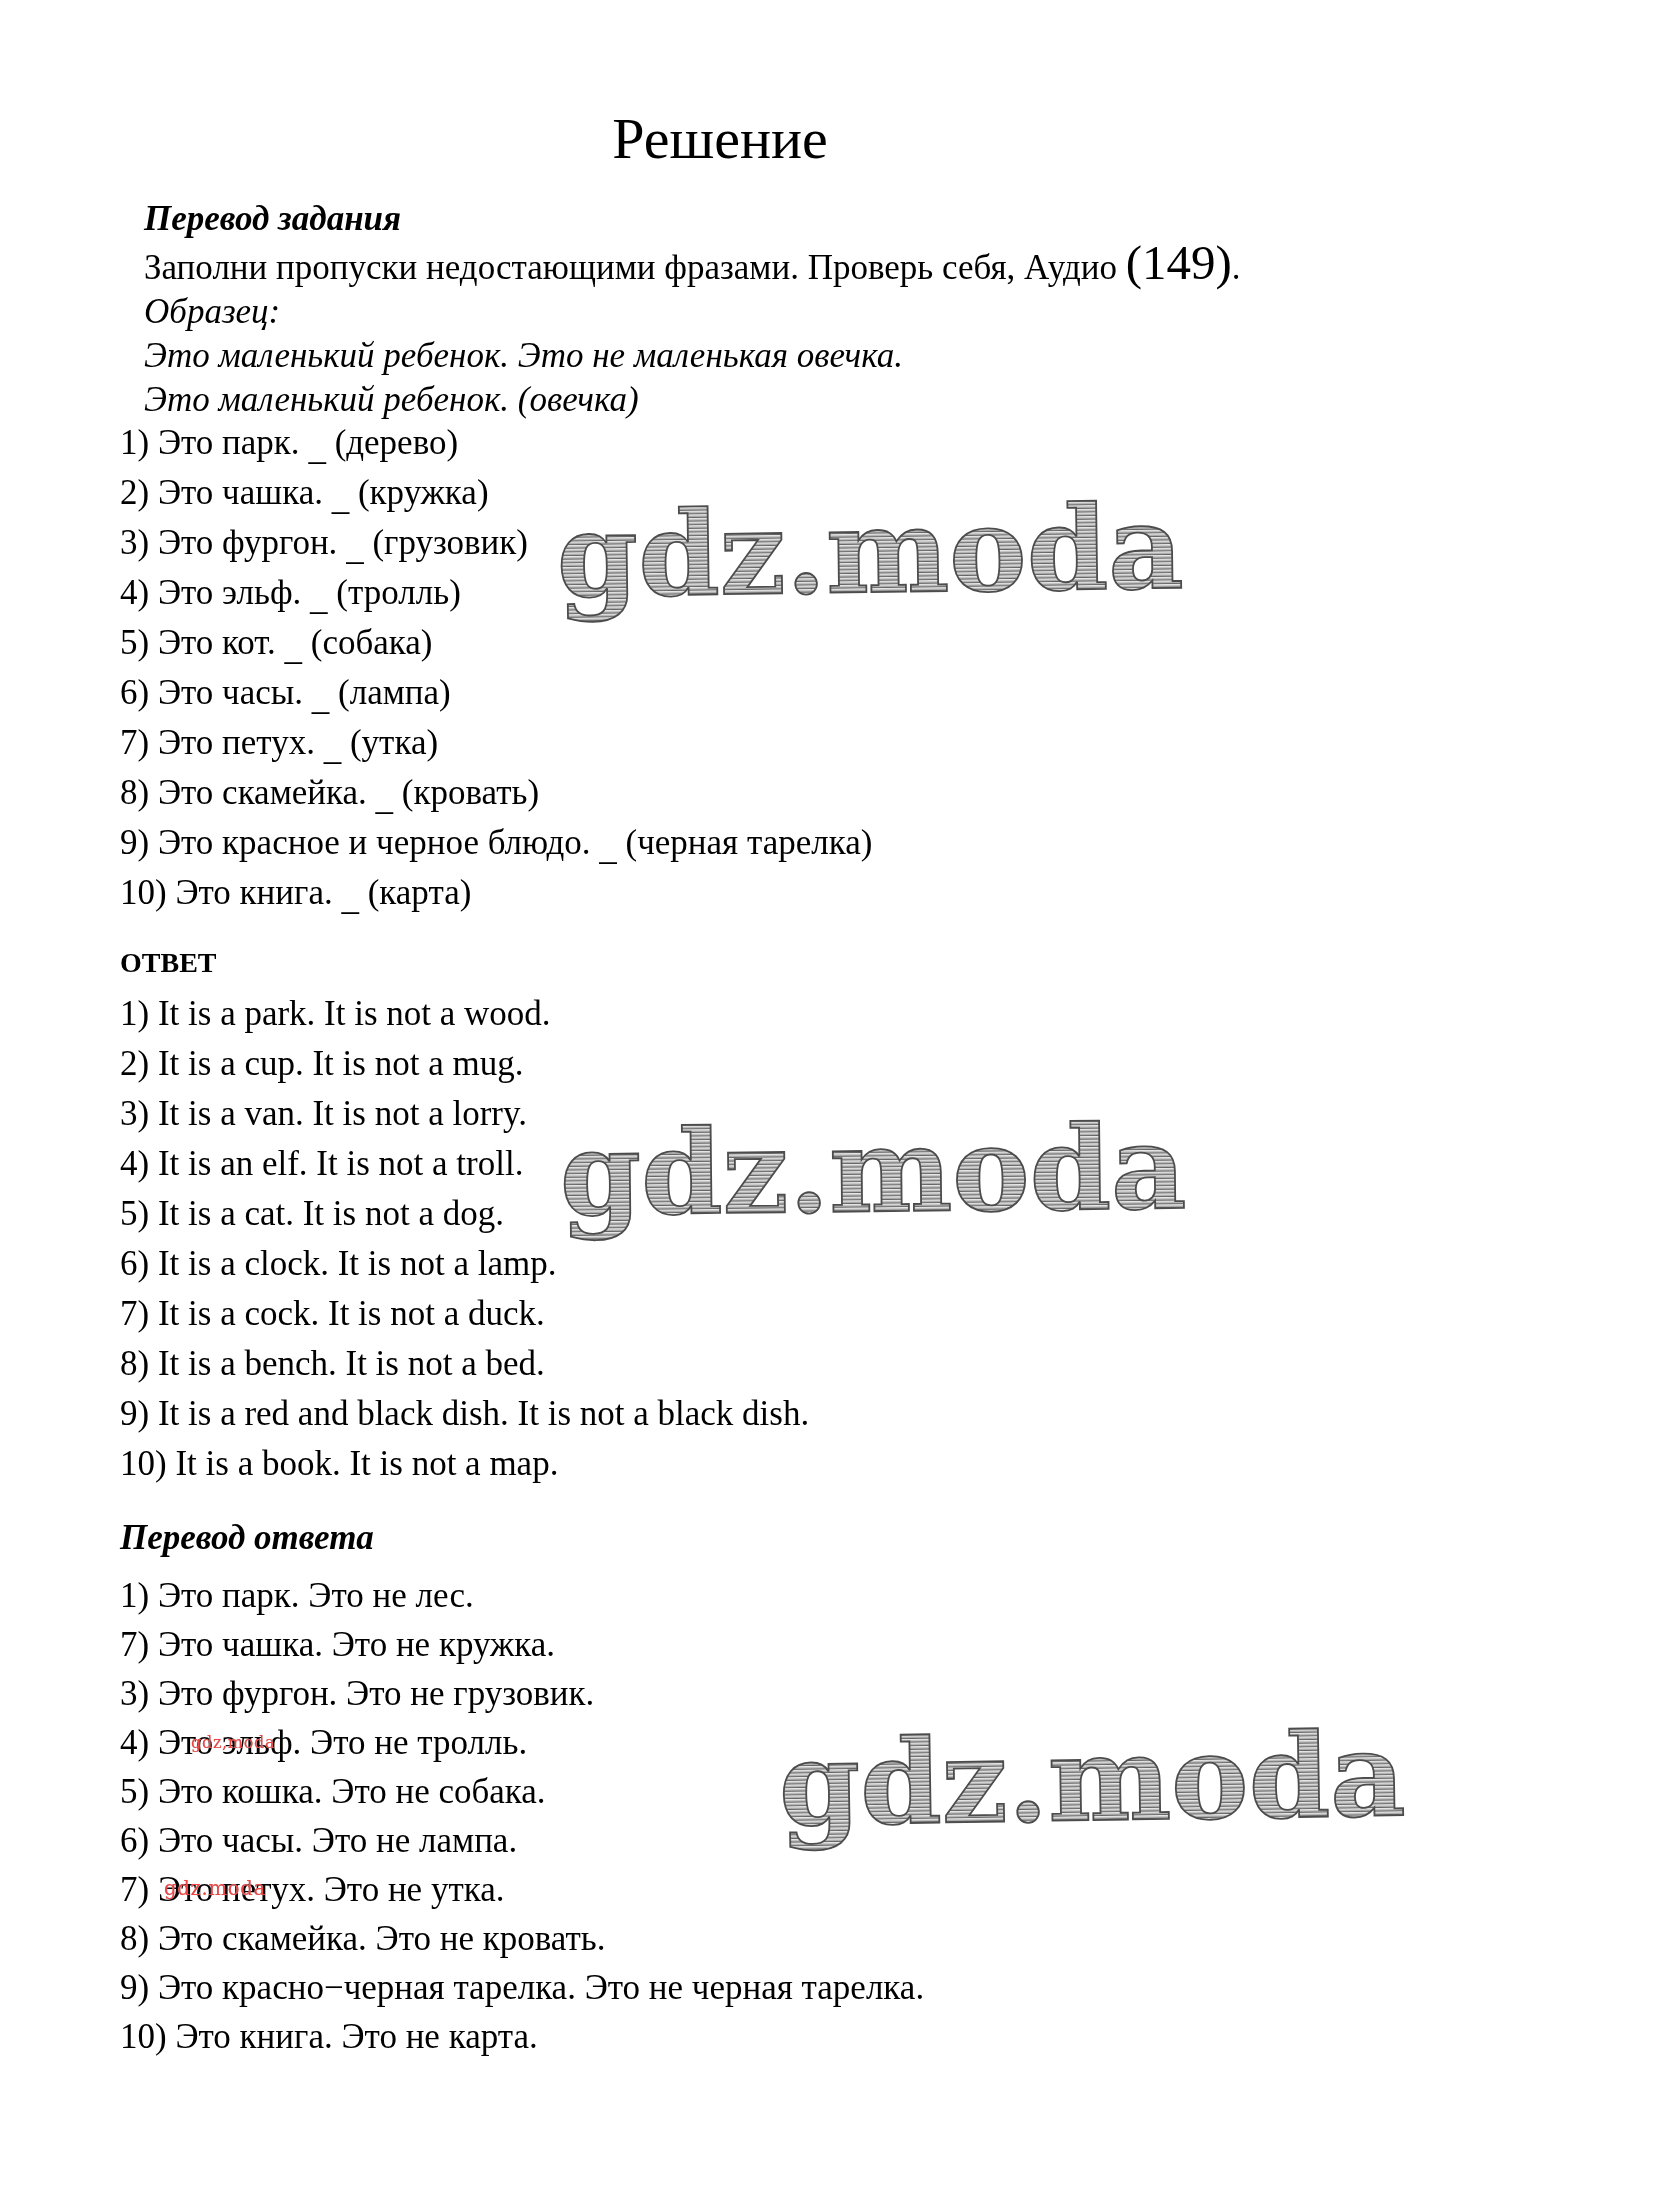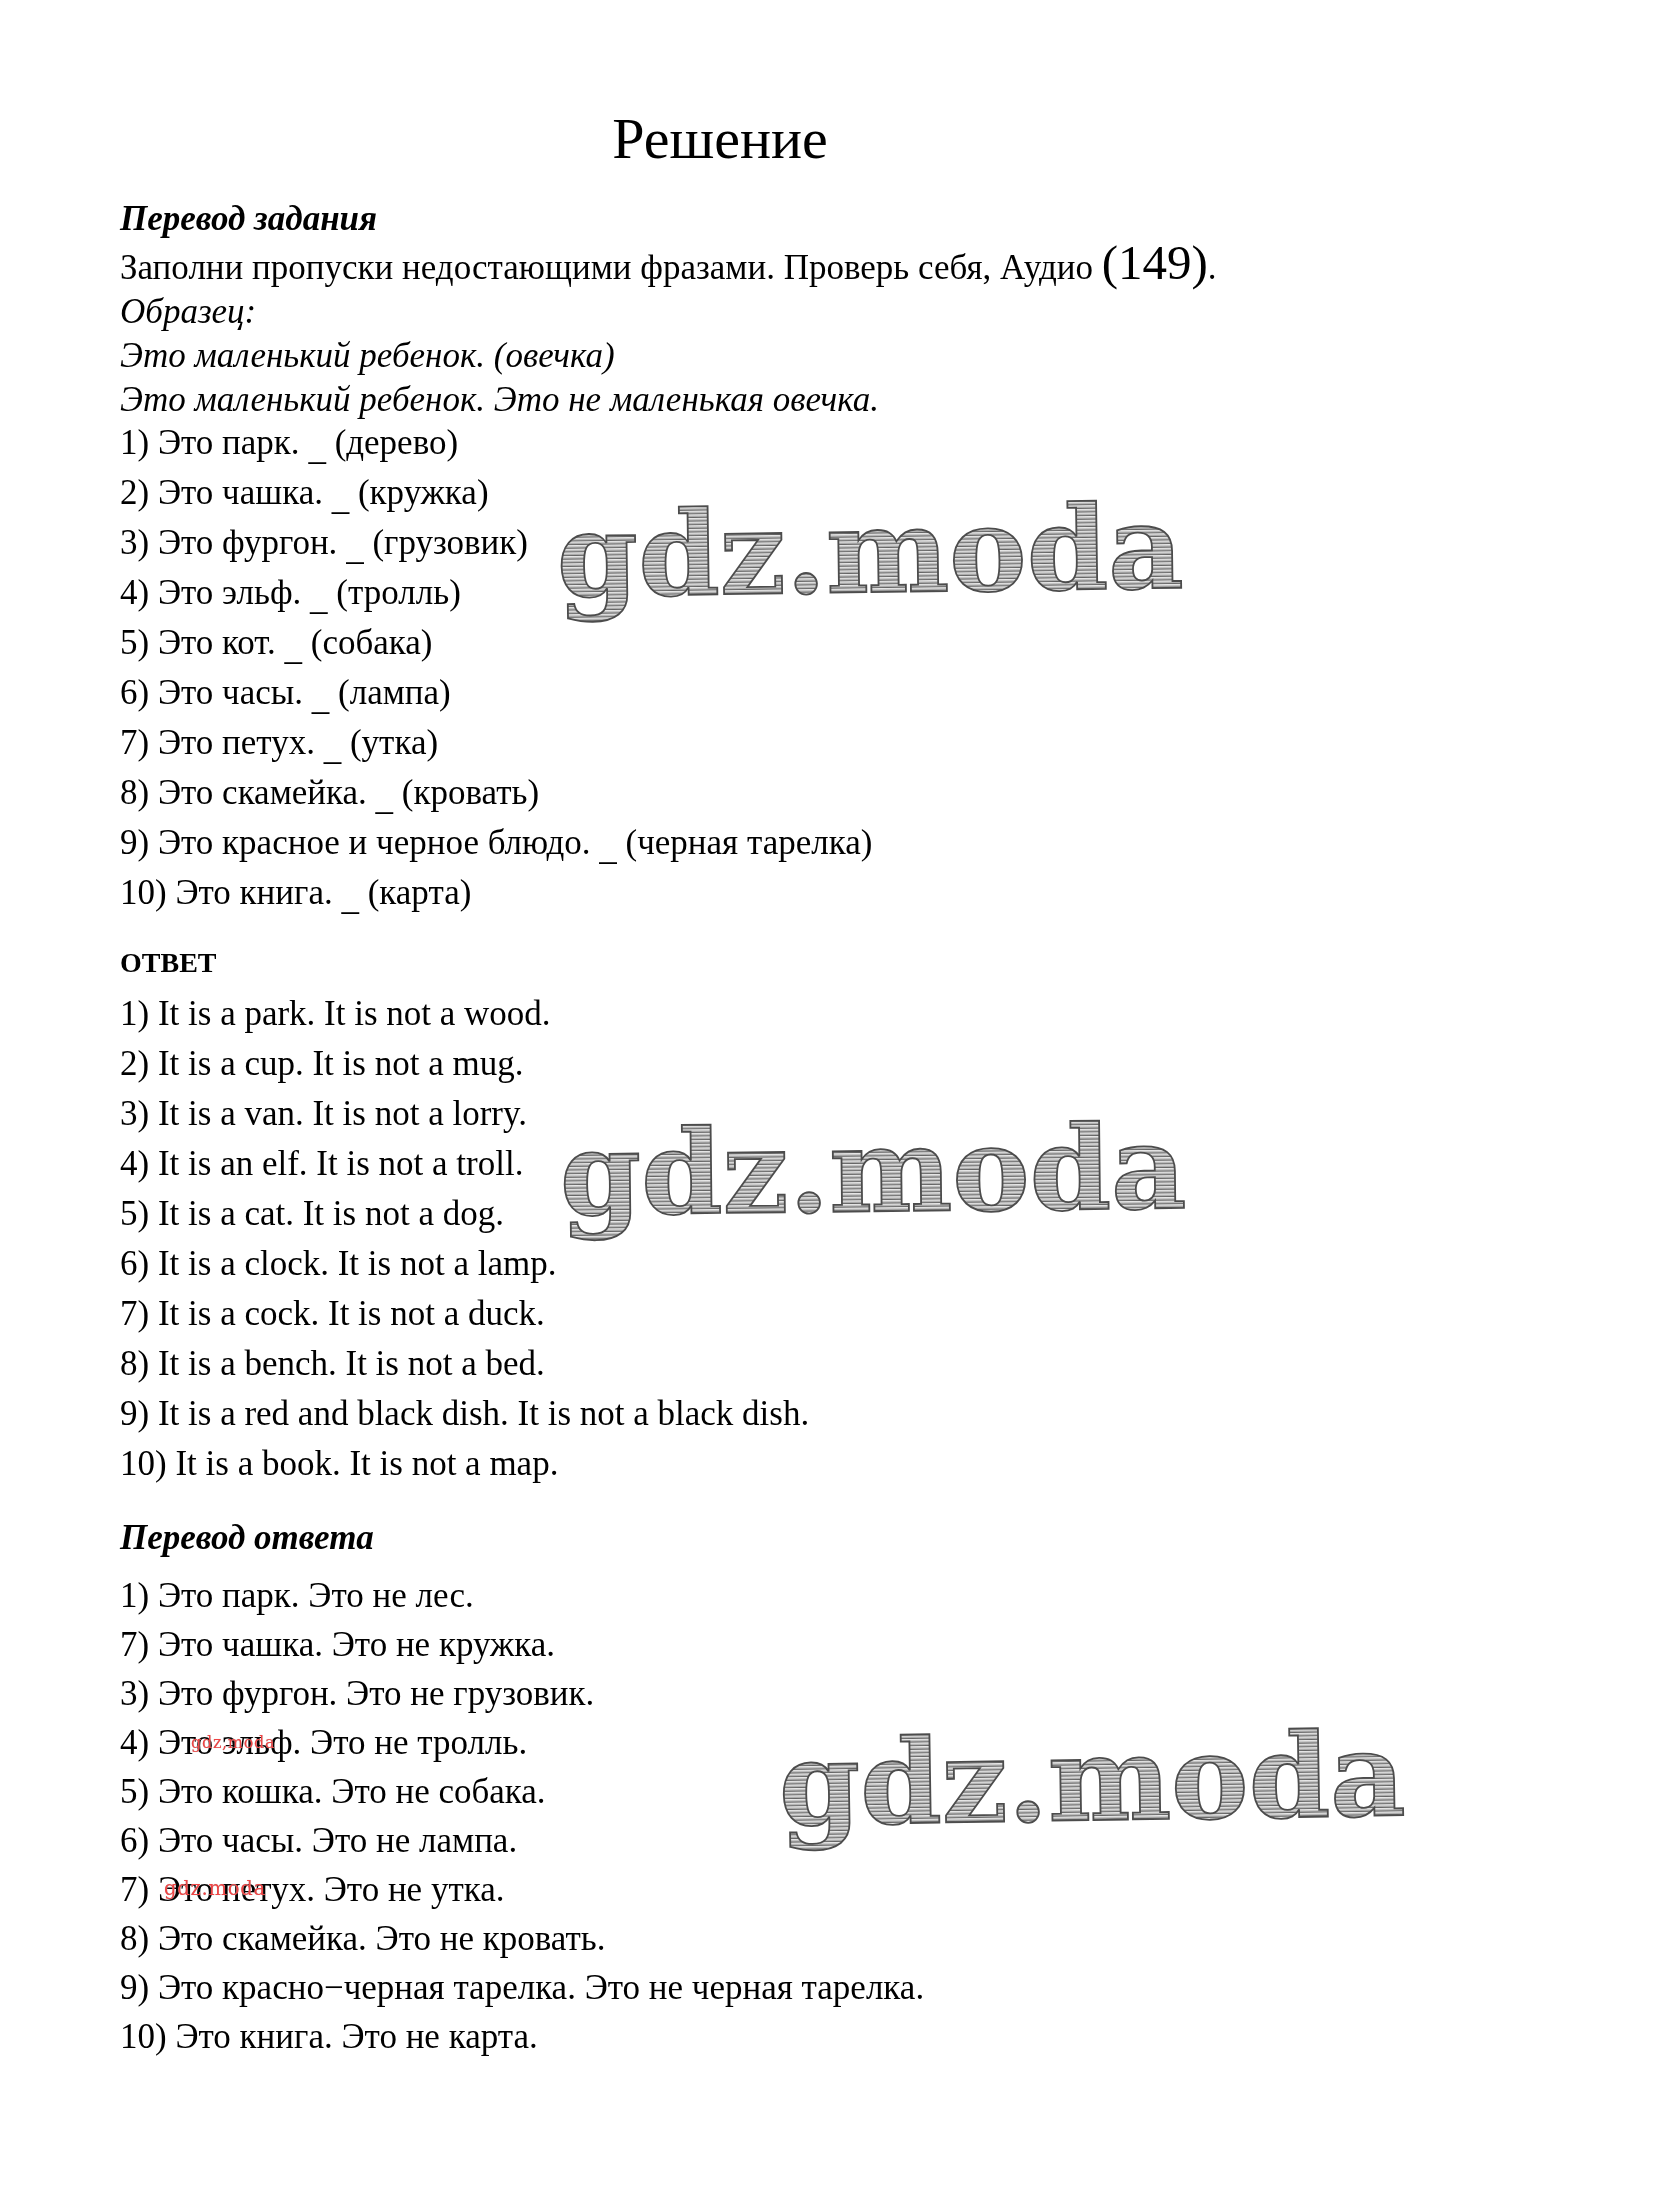--- a/index.html
+++ b/index.html
@@ -13,21 +13,21 @@
 
   .title {
     padding-top:102px;
     font-size:58px; line-height:73px;
     text-align:center;
     font-weight:normal;
   }
 
   .content { margin-left:120px; width:1426px; }
 
-  .intro { margin-top:22px; font-size:35px; line-height:44px; }
+  .intro { margin-top:22px; font-size:35px; line-height:44px;margin-left:24px; }
   .intro .hdr1 { font-weight:bold; font-style:italic; }
   .intro .it { font-style:italic; }
   .audio-ref { font-size:49px; line-height:44px; }
 
   .list { font-size:35px; }
   .list .line { white-space:nowrap; }
   .list1 { margin-top:-3.6px; line-height:50px; }
   .hdr2 { margin-top:22.5px; font-size:28px; font-weight:bold; line-height:44px; }
   .list2 { margin-top:3.6px; line-height:50px; }
   .hdr3 { margin-top:27px; font-size:35px; font-weight:bold; font-style:italic; line-height:44px; }
@@ -67,22 +67,22 @@
 <div class="page">
 
   <div class="title">Решение</div>
 
   <div class="content">
 
     <div class="intro">
       <div class="hdr1">Перевод задания</div>
       <div class="task-line"><span>Заполни пропуски недостающими фразами. Проверь себя, Аудио </span><span class="audio-ref">(149)</span><span>.</span></div>
       <div class="it">Образец:</div>
+      <div class="it">Это маленький ребенок. Это не маленькая овечка.</div>
       <div class="it">Это маленький ребенок. (овечка)</div>
-      <div class="it">Это маленький ребенок. Это не маленькая овечка.</div>
     </div>
 
     <div class="list list1">
         <div class="line">1) Это парк. <span class="blank">_</span> (дерево)</div>
         <div class="line">2) Это чашка. <span class="blank">_</span> (кружка)</div>
         <div class="line">3) Это фургон. <span class="blank">_</span> (грузовик)</div>
         <div class="line">4) Это эльф. <span class="blank">_</span> (тролль)</div>
         <div class="line">5) Это кот. <span class="blank">_</span> (собака)</div>
         <div class="line">6) Это часы. <span class="blank">_</span> (лампа)</div>
         <div class="line">7) Это петух. <span class="blank">_</span> (утка)</div>

